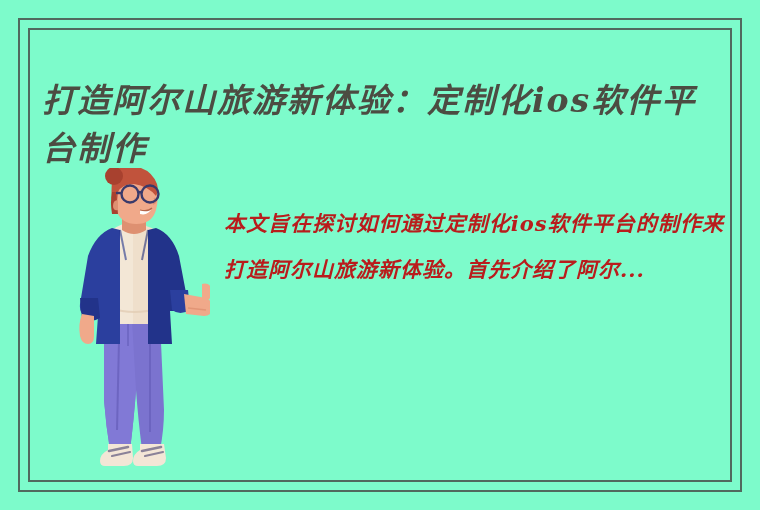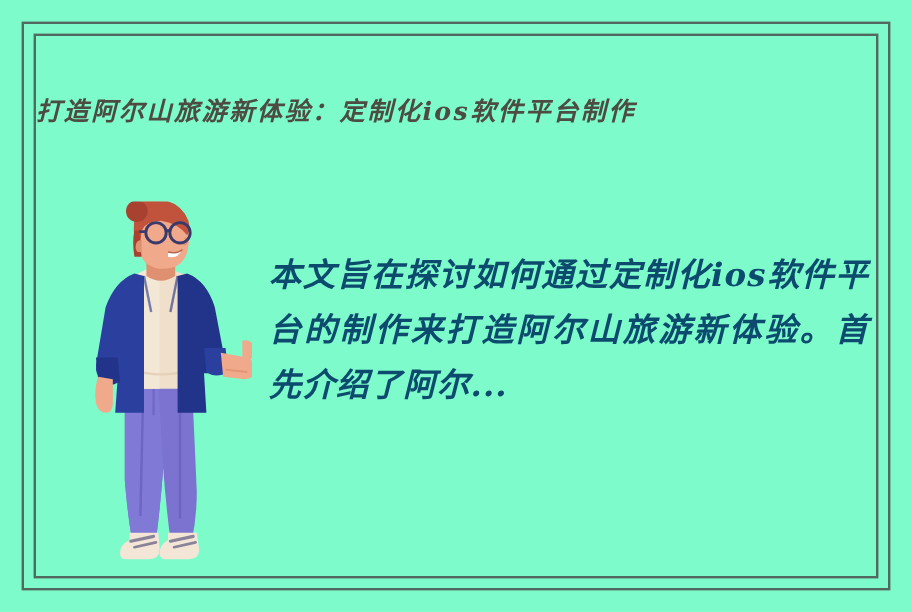--- a/index.html
+++ b/index.html
@@ -40,42 +40,42 @@
     left: 28px;
     top: 28px;
     right: 28px;
     bottom: 28px;
     border-width: 2px;
   }
 
   
   #title {
     position: absolute;
-    left: 30px;
+    left: 42px;
     top: 55px;
     width: 672px;
     color: #4C4C42;
     font-family: "DejaVu Serif", "Liberation Serif", serif;
-    font-size: 21px;
+    font-size: 33px;
     font-weight: 700;
     font-style: italic;
     line-height: 48px;
     letter-spacing: 2px;
     white-space: pre-wrap;
   }
 
   
   #summary {
     position: absolute;
     left: 224px;
     top: 180px;
     width: 500px;
-    color: #0c4a6e;
+    color: #b91c1c;
     font-family: "DejaVu Serif", "Liberation Serif", serif;
-    font-size: 27px;
+    font-size: 21px;
     font-style: italic;
     font-weight: 600;
     line-height: 46px;
     letter-spacing: 1px;
     text-align: justify;
   }
 
   
   #illustration {
     position: absolute;

